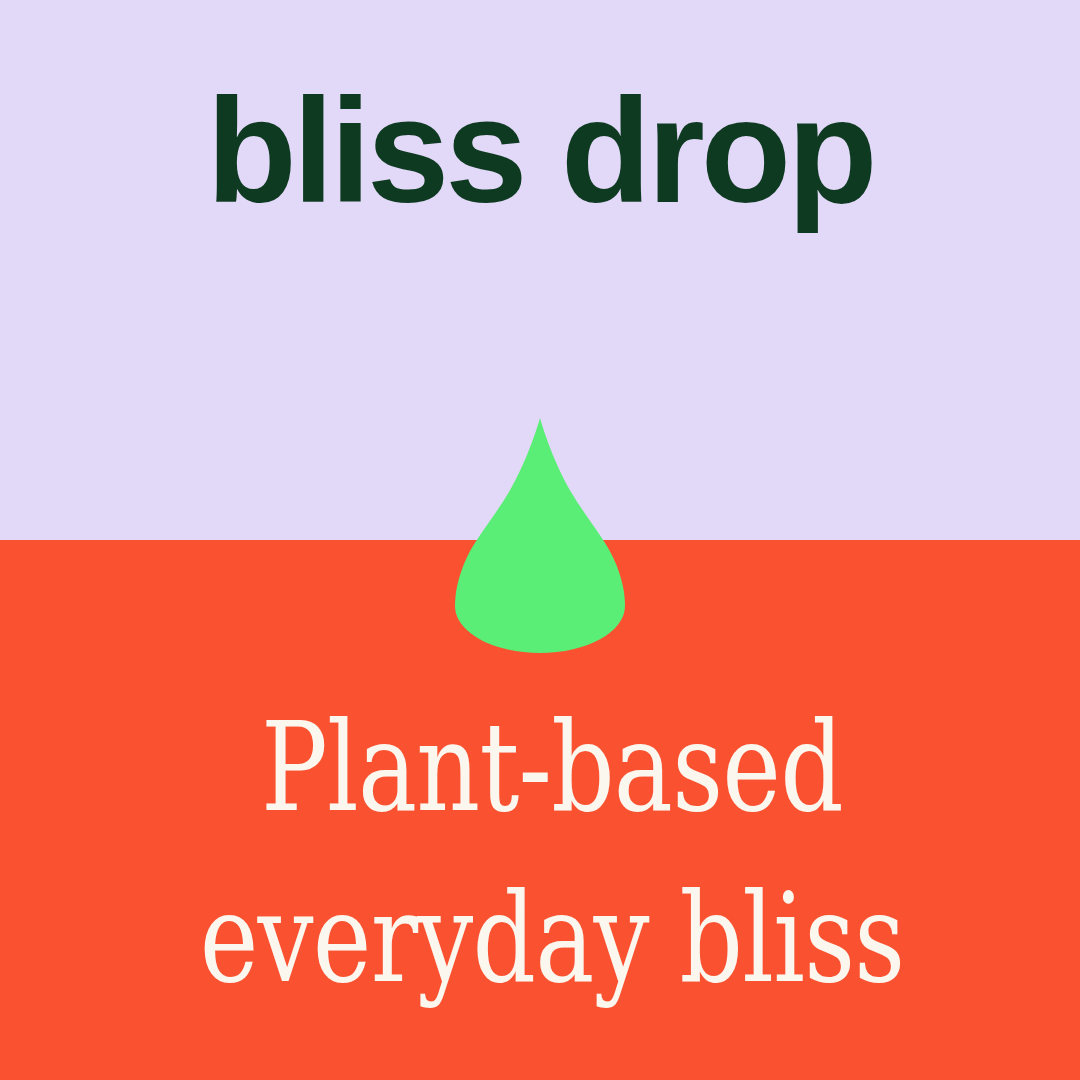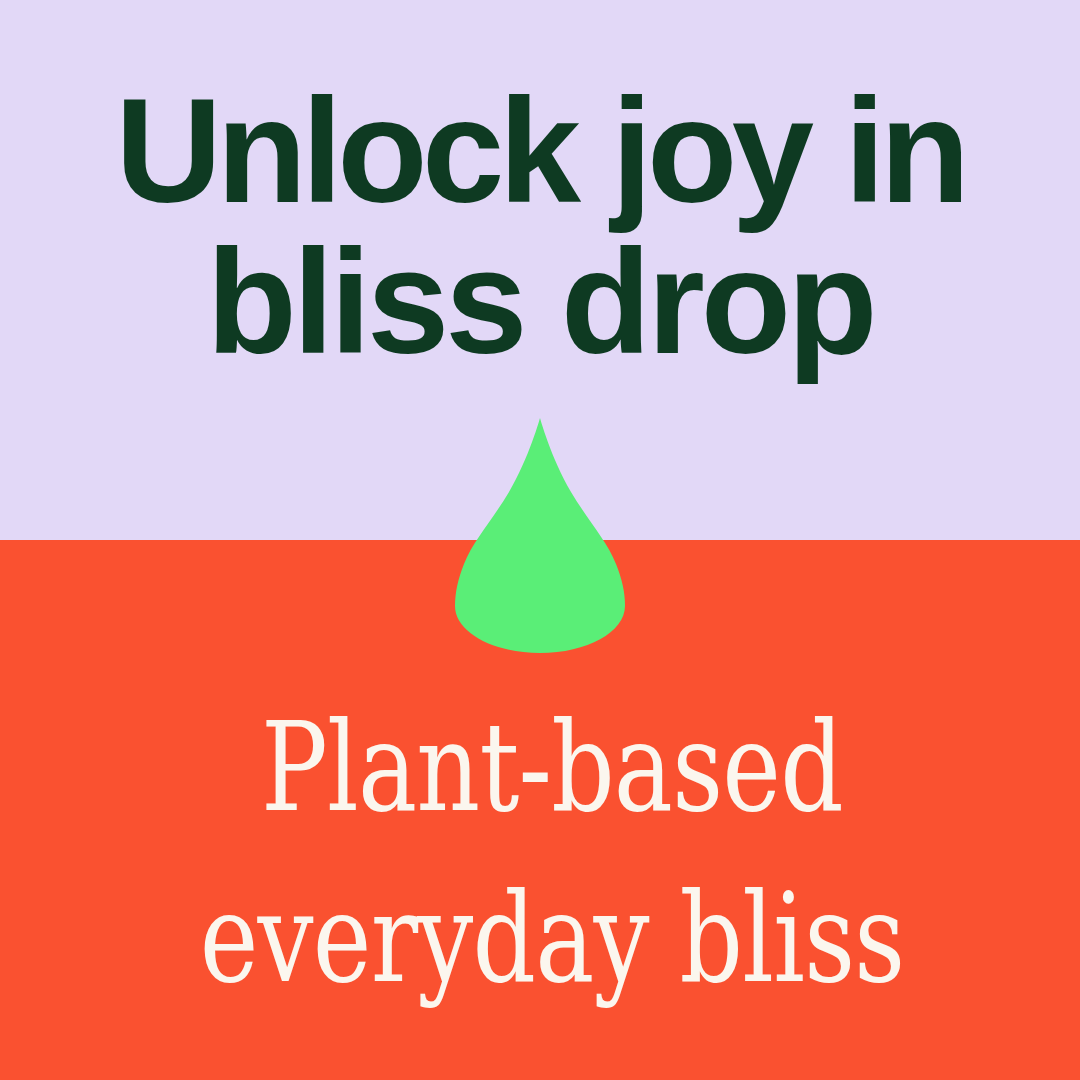--- a/index.html
+++ b/index.html
@@ -95,21 +95,20 @@
 </style>
 </head>
 <body>
 
 <div id="poster" style="width: 1080px; height: 1080px;">
 
   <div class="band" id="band-top" style="background: rgb(226, 216, 247); height: 540px;"></div>
   <div class="band" id="band-bottom" style="background: rgb(250, 81, 48); top: 540px; height: 540px;"></div>
 
   <div id="headline" style="color: rgb(14, 58, 34);">
-    <span class="headline-line" id="headline-line-1">Unlock joy in</span>
     <span class="headline-line" id="headline-line-2">bliss drop</span>
   </div>
 
   <div id="droplet-wrap">
     <svg id="droplet-svg" viewBox="0 0 170 235" xmlns="http://www.w3.org/2000/svg" aria-hidden="true">
       <path id="droplet-path" d="M85 0
                C85 0 96 40 116 74
                C132 101 152 123 161 146
                C167 161 170 174 170 188
                C170 214 132 235 85 235

